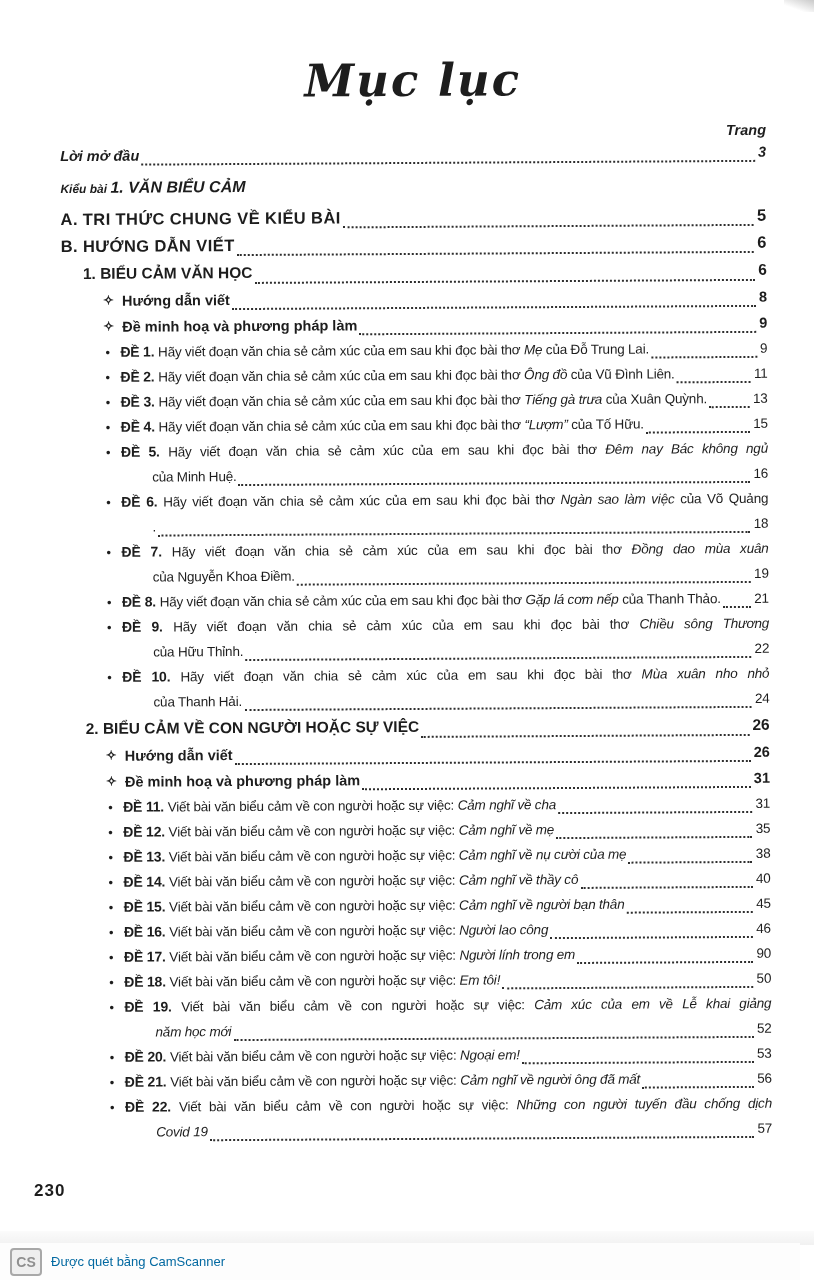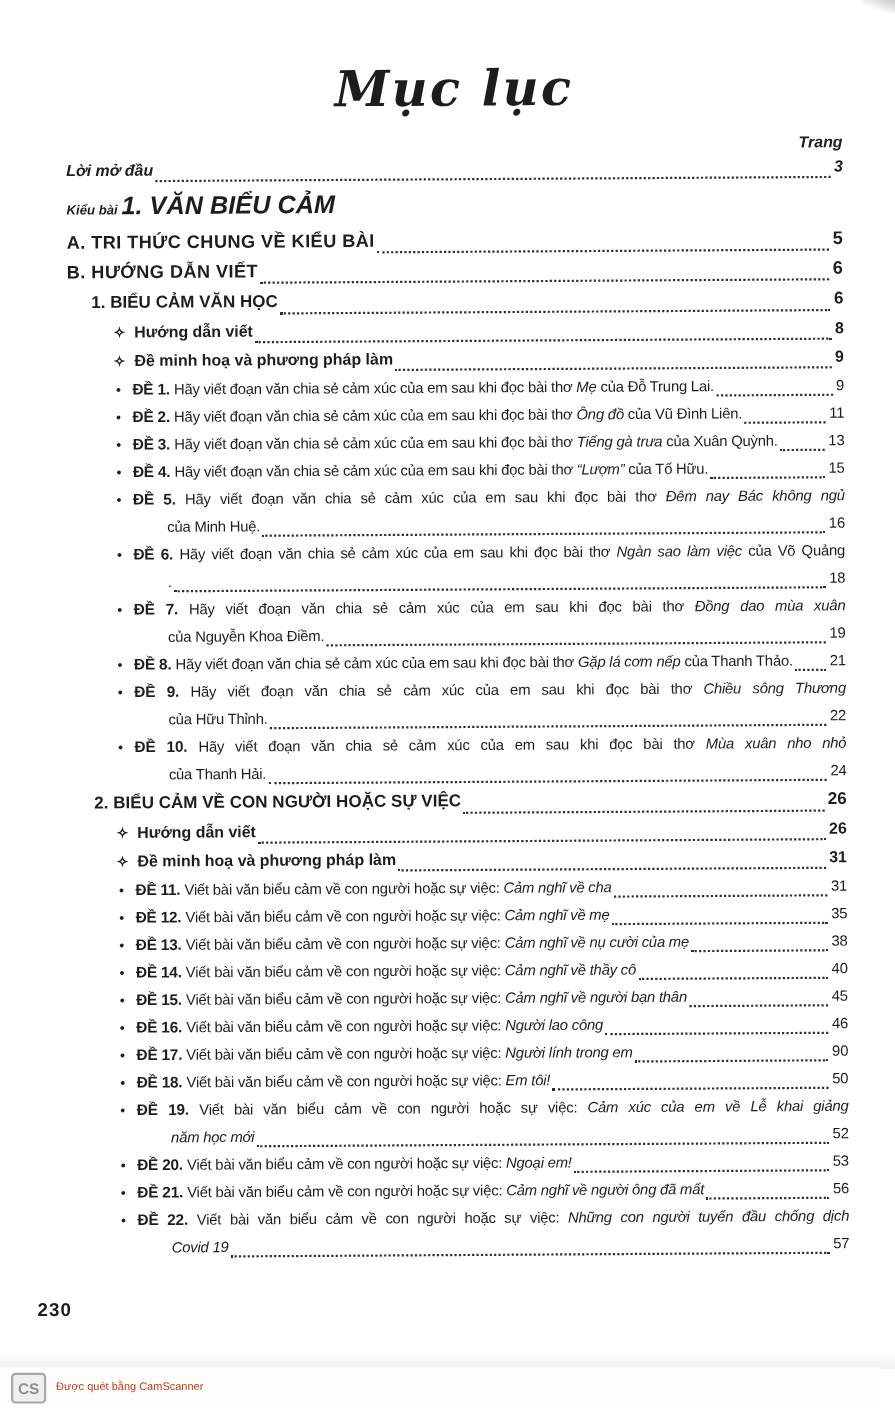--- a/index.html
+++ b/index.html
@@ -23,40 +23,40 @@
   .entry{}
   .line{display:flex;align-items:flex-end;}
   .txt{white-space:nowrap;min-width:0;}
   .leader{flex:1 1 auto;min-width:0;height:2px;border-bottom:2.2px dotted #2e2e2e;
     margin:0 2px 3px 2px;}
   .pg{flex:0 0 auto;padding-left:1px;}
   .marker{flex:0 0 auto;}
   .front{font-style:italic;font-weight:700;font-size:14.5px;line-height:25px;}
   .center{text-align:center;margin:5px 0 3px;line-height:27px;}
   .s-bi-sm{font-weight:700;font-style:italic;font-size:12px;}
-  .s-bi-lg{font-weight:700;font-style:italic;font-size:23px;}
+  .s-bi-lg{font-weight:700;font-style:italic;font-size:16px;}
   .h1{font-weight:700;font-size:16.5px;line-height:27px;letter-spacing:0.4px;}
   .h2{font-weight:700;font-size:15.5px;line-height:28px;margin-left:22px;}
   .h3{font-weight:700;font-size:14.5px;line-height:26px;margin-left:42px;}
   .h3 .marker{width:19px;font-size:13px;}
   .item{font-size:13.5px;letter-spacing:-0.2px;line-height:25px;margin-left:44px;}
   .item .marker{width:15px;font-size:13px;}
   .item .s-b{font-size:14px;}
   .jline{display:block;text-align:justify;text-align-last:justify;}
   .jline .marker{display:inline-block;width:15px;}
   .cont{padding-left:46px;}
   .s-n{}.s-b{font-weight:700;}.s-i{font-style:italic;}.s-bi{font-weight:700;font-style:italic;}
   .page-num{position:absolute;left:34px;top:1181px;font-size:17px;font-weight:700;
     letter-spacing:1px;}
   .footer{position:absolute;left:0;right:14px;bottom:0;height:37px;background:#fdfdfd;
     display:flex;align-items:center;gap:9px;padding-left:10px;}
   .cs-badge{display:inline-flex;align-items:center;justify-content:center;
     width:28px;height:24px;border:2px solid #a8a8a8;border-radius:4px;background:#efefef;
     color:#8f8f8f;font-weight:700;font-size:14px;}
-  .cs-text{color:#c2410c;font-size:10px;}
+  .cs-text{color:#0369a1;font-size:13px;}
 </style>
 </head>
 <body>
 
 <div class="sheet">
   <div class="content">
     <h1 class="doc-title">Mục lục</h1>
     <div class="trang-row">Trang</div>
     <div>
         <div class="entry front">

